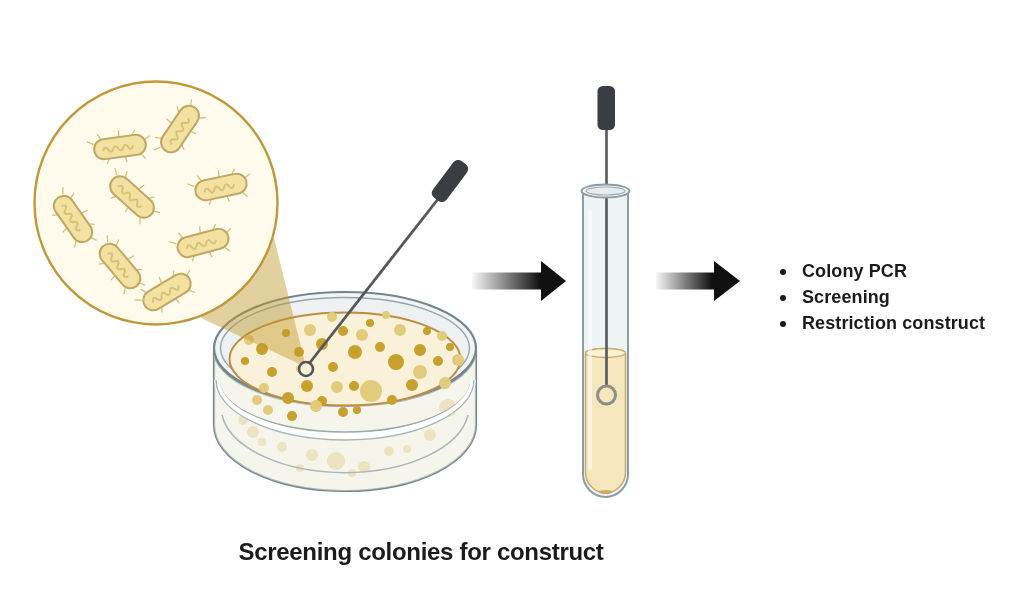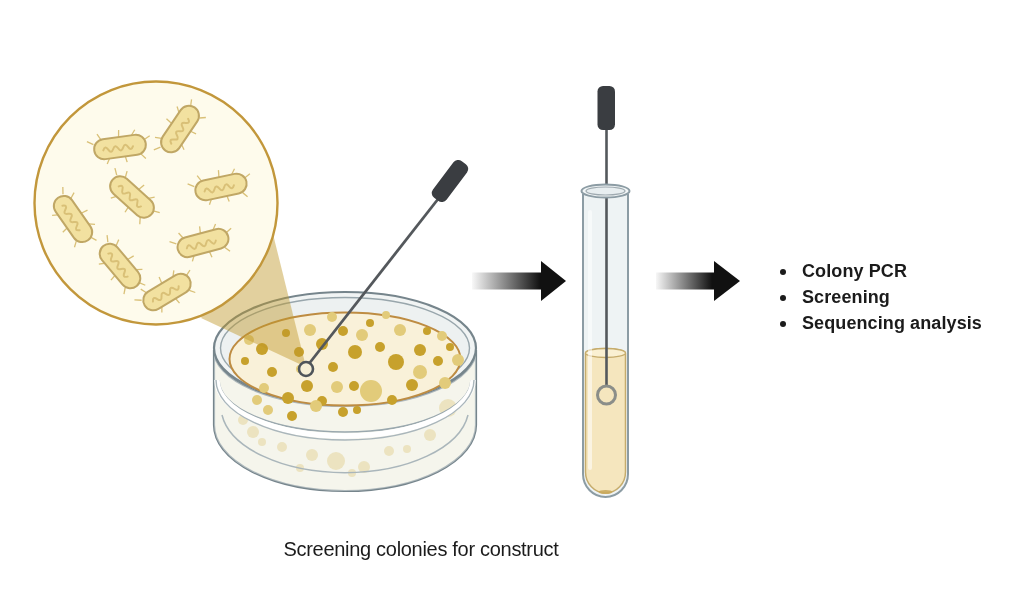--- a/index.html
+++ b/index.html
@@ -20,21 +20,21 @@
     width:6px;height:6px;border-radius:50%;
     background:#1b1b1b;margin-right:16px;flex:0 0 auto;
   }
   .bl{
     font-size:18px;font-weight:700;color:#1b1b1b;
     letter-spacing:0.1px;white-space:nowrap;
   }
   .caption{
     position:absolute;left:121px;top:538px;width:600px;
     text-align:center;
-    font-size:20px;font-weight:400;color:#1b1b1b;
+    font-size:24px;font-weight:700;color:#1b1b1b;
     letter-spacing:-0.3px;white-space:nowrap;
   }
 </style>
 </head>
 <body>
 
 <div class="canvas">
 
   <svg id="scene" width="1024" height="605" viewBox="0 0 1024 605">
     <defs>
@@ -189,19 +189,19 @@
     <div class="bullet-row">
       <span class="dot"></span>
       <span class="bl">Colony PCR</span>
     </div>
     <div class="bullet-row">
       <span class="dot"></span>
       <span class="bl">Screening</span>
     </div>
     <div class="bullet-row">
       <span class="dot"></span>
-      <span class="bl">Sequencing analysis</span>
+      <span class="bl">Restriction construct</span>
     </div>
   </div>
 
   <div class="caption">Screening colonies for construct</div>
 
 </div>
 
 </body></html>

